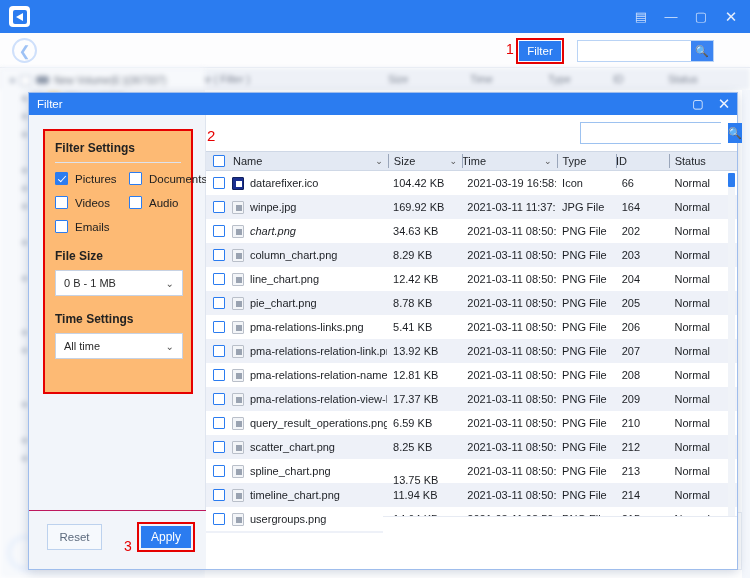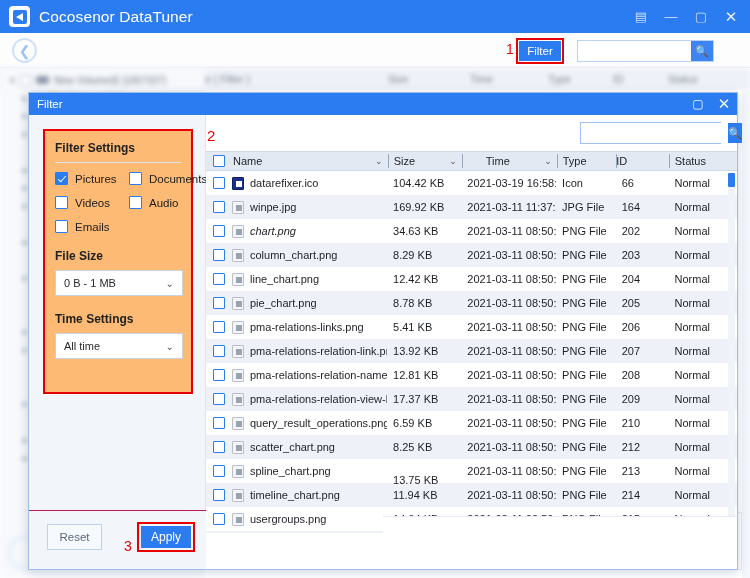--- a/index.html
+++ b/index.html
@@ -300,21 +300,20 @@
 <body>
 
 <div id="app">
 
   <div class="main-window">
 
     <div class="titlebar">
       <div class="logo-box">
         <div class="logo-glyph"></div>
       </div>
-      <div class="app-title">Cocosenor DataTuner</div>
       <div class="win-ctrls">
         <div class="win-btn">▤</div>
         <div class="win-btn">—</div>
         <div class="win-btn">▢</div>
         <div class="win-btn close">✕</div>
       </div>
     </div>
 
     <div class="main-toolbar">
       <div class="back-circle">❮</div>
@@ -528,21 +527,21 @@
         <div class="tbl-head">
           <div class="hdr-chk"></div>
           <div class="th" style="width:159px">
             <span>Name</span>
             <span class="sortc">⌄</span>
           </div>
           <div class="th div" style="width:76px;padding-left:6px">
             <span>Size</span>
             <span class="sortc">⌄</span>
           </div>
-          <div class="th div" style="width:97px;padding-left:24px">
+          <div class="th div" style="width:97px;padding-left:0">
             <span>Time</span>
             <span class="sortc">⌄</span>
           </div>
           <div class="th div" style="width:61px;padding-left:6px">
             <span>Type</span>
           </div>
           <div class="th div" style="width:54px;">
             <span>ID</span>
           </div>
           <div class="th div" style="width:70px;padding-left:6px">

